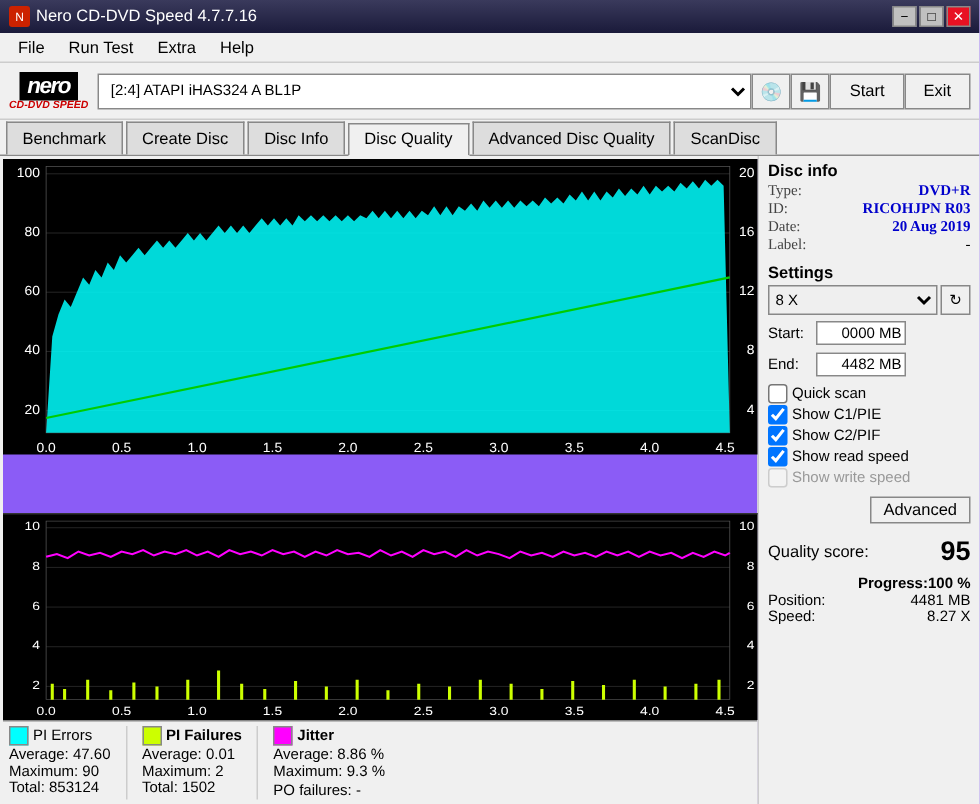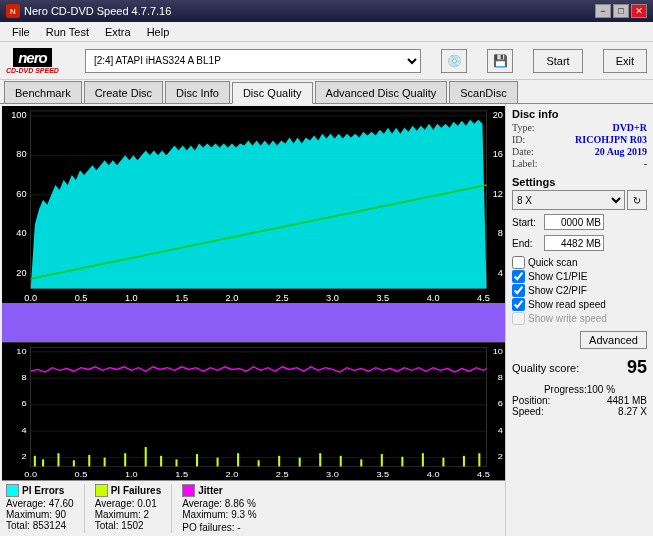--- a/index.html
+++ b/index.html
@@ -10,21 +10,21 @@
     .title-bar-left { display: flex; align-items: center; gap: 4px; font-size: 11px; }
     .title-bar-icon { width: 14px; height: 14px; background: #cc2200; border-radius: 2px; font-size: 8px; color: white; display: flex; align-items: center; justify-content: center; }
     .title-bar-buttons { display: flex; gap: 2px; }
     .title-btn { width: 16px; height: 14px; background: #c0c0c0; border: 1px solid #888; font-size: 9px; display: flex; align-items: center; justify-content: center; cursor: pointer; color: #000; }
     
     
     .menu-bar { background: #f0f0f0; height: 20px; display: flex; align-items: center; padding: 0 4px; border-bottom: 1px solid #ccc; }
     .menu-item { padding: 2px 8px; font-size: 11px; cursor: pointer; }
     
     
-    .toolbar { background: #f0f0f0; height: 38px; display: flex; align-items: center; padding: 2px 6px; gap: 20px; border-bottom: 1px solid #ccc; }
+    .toolbar { background: #f0f0f0; height: 38px; display: flex; align-items: center; padding: 2px 6px; gap: 0; border-bottom: 1px solid #ccc; }
     .drive-select { flex: 1; height: 24px; border: 1px solid #888; padding: 0 4px; font-size: 10px; background: white; }
     .toolbar-icon-btn { width: 26px; height: 24px; border: 1px solid #888; background: #f0f0f0; cursor: pointer; display: flex; align-items: center; justify-content: center; font-size: 12px; }
     .start-btn { background: #f0f0f0; border: 1px solid #888; height: 24px; padding: 0 12px; cursor: pointer; font-size: 11px; }
     .exit-btn { background: #f0f0f0; border: 1px solid #888; height: 24px; padding: 0 12px; cursor: pointer; font-size: 11px; }
     
     
     .tabs { background: #f0f0f0; height: 24px; display: flex; align-items: flex-end; padding: 0 4px; border-bottom: 1px solid #888; }
     .tab { padding: 3px 10px; border: 1px solid #888; border-bottom: none; margin-right: 2px; cursor: pointer; font-size: 11px; background: #ddd; height: 22px; display: flex; align-items: center; }
     .tab.active { background: #f0f0f0; border-bottom: 1px solid #f0f0f0; z-index: 1; margin-bottom: -1px; }
     
@@ -206,21 +206,21 @@
         <text x="420" y="152" fill="#fff" font-size="9" text-anchor="middle">4.0</text>
         <text x="469" y="152" fill="#fff" font-size="9" text-anchor="middle">4.5</text>
       </svg>
     </div>
 
     <div style="background:#f0f0f0;display:flex;padding:3px 4px;gap:10px;border-top:1px solid #888;flex-shrink:0;">
 
       <div style="display:flex;flex-direction:column;">
         <div style="display:flex;align-items:center;gap:3px;margin-bottom:1px;">
           <div style="width:13px;height:13px;background:#00ffff;border:1px solid #888;"></div>
-          <span style="font-size:10px;font-weight:bold;">PI Errors</span>
+          <span style="font-size:10px;font-weight:normal;">PI Errors</span>
         </div>
         <div style="font-size:10px;">Average: <span>47.60</span></div>
         <div style="font-size:10px;">Maximum: <span>90</span></div>
         <div style="font-size:10px;">Total: <span>853124</span></div>
       </div>
 
       <div style="width:1px;background:#ccc;"></div>
 
       <div style="display:flex;flex-direction:column;">
         <div style="display:flex;align-items:center;gap:3px;margin-bottom:1px;">
@@ -317,21 +317,21 @@
         <button class="advanced-btn">Advanced</button>
       </div>
     </div>
 
     <div style="display:flex;justify-content:space-between;align-items:center;margin-top:2px;font-size:11px;">
       <span>Quality score:</span>
       <span style="font-size:18px;font-weight:bold;">95</span>
     </div>
 
     <div style="margin-top:4px;font-size:10px;">
-      <div style="display:flex;justify-content:center;">
+      <div style="display:flex;justify-content:flex-end;font-weight:bold;">
         <span>Progress:</span>
         <span>100 %</span>
       </div>
       <div style="display:flex;justify-content:space-between;">
         <span>Position:</span>
         <span>4481 MB</span>
       </div>
       <div style="display:flex;justify-content:space-between;">
         <span>Speed:</span>
         <span>8.27 X</span>

